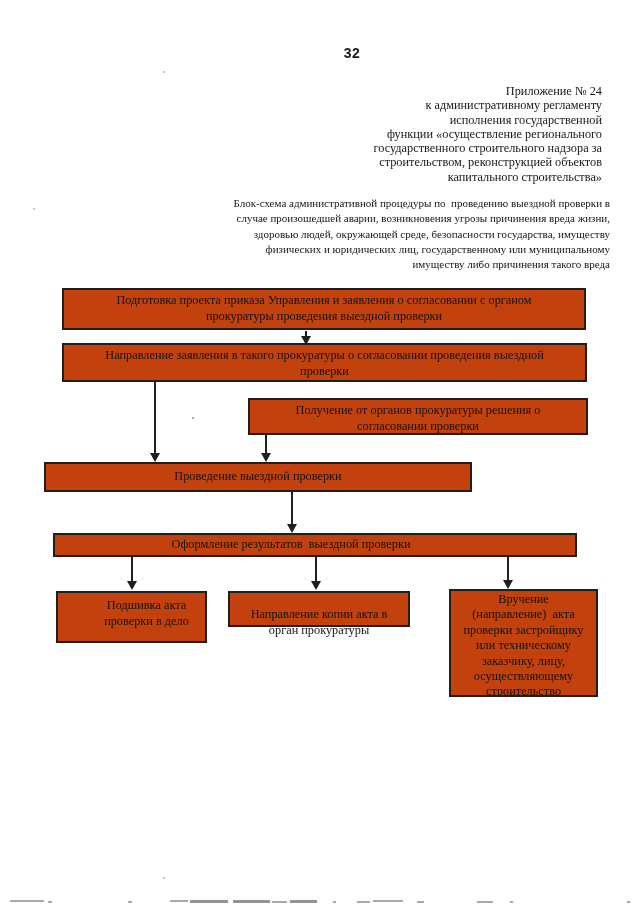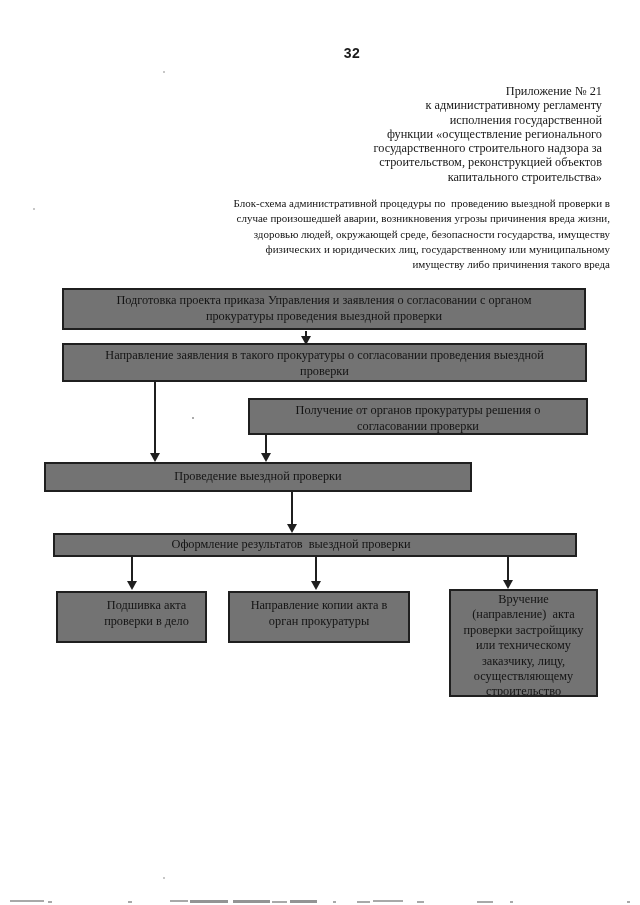--- a/index.html
+++ b/index.html
@@ -12,29 +12,29 @@
        font-size:14px;font-weight:700;color:#1b1b1b;letter-spacing:0.5px;}
 
   .annex-header{position:absolute;left:280px;top:84px;width:322px;
        text-align:right;white-space:pre-line;
        font-size:12.3px;line-height:14.3px;color:#181818;}
 
   .doc-title{position:absolute;left:33px;top:196px;width:577px;
        text-align:right;white-space:pre-line;
        font-size:11px;line-height:15.3px;color:#141414;}
 
-  .fbox{position:absolute;box-sizing:border-box;border:2px solid #1f1f1f;background:#737373;
+  .fbox{position:absolute;box-sizing:border-box;border:2px solid #1f1f1f;background:#c2410c;
        text-align:center;white-space:pre-line;font-size:12.3px;line-height:16px;color:#141414;}
   #b1{left:62px;top:288px;width:524px;height:42px;padding-top:2px;}
   #b2{left:62px;top:343px;width:525px;height:39px;padding-top:2px;}
   #b3{left:248px;top:398px;width:340px;height:37px;padding-top:2px;}
   #b4{left:44px;top:462px;width:428px;height:30px;line-height:25px;}
   #b5{left:53px;top:533px;width:524px;height:24px;line-height:19px;padding-right:48px;}
   #b6a{left:56px;top:591px;width:151px;height:52px;padding-top:4px;padding-left:30px;}
-  #b6b{left:228px;top:591px;width:182px;height:52px;padding-top:4px;}
+  #b6b{left:228px;top:591px;width:182px;height:36px;padding-top:13px;}
   #b6c{left:433px;top:589px;width:149px;height:108px;line-height:15.4px;padding-top:1px;overflow:hidden;margin-left:16px;}
 
   .vl{position:absolute;width:2px;background:#1f1f1f;}
   .ah{position:absolute;width:0;height:0;
       border-left:5px solid transparent;border-right:5px solid transparent;
       border-top:9px solid #1f1f1f;}
   #c1l{left:305px;top:331px;height:7px;}   #c1a{left:301px;top:336px;}
   #c2l{left:154px;top:382px;height:72px;}  #c2a{left:150px;top:453px;}
   #c3l{left:265px;top:435px;height:19px;}  #c3a{left:261px;top:453px;}
   #c4l{left:291px;top:492px;height:33px;}  #c4a{left:287px;top:524px;}
@@ -45,21 +45,21 @@
   .dash{position:absolute;height:2px;background:#a9a9a9;}
   .speck{position:absolute;width:2px;height:2px;border-radius:50%;background:#b5b5b5;}
 </style>
 </head>
 <body>
 
 <div class="page">
 
   <div class="page-number">32</div>
 
-  <div class="annex-header">Приложение № 21
+  <div class="annex-header">Приложение № 24
 к административному регламенту
 исполнения государственной
 функции «осуществление регионального
 государственного строительного надзора за
 строительством, реконструкцией объектов
 капитального строительства»</div>
 
   <div class="doc-title">Блок-схема административной процедуры по &nbsp;проведению выездной проверки в
 случае произошедшей аварии, возникновения угрозы причинения вреда жизни,
 здоровью людей, окружающей среде, безопасности государства, имуществу

